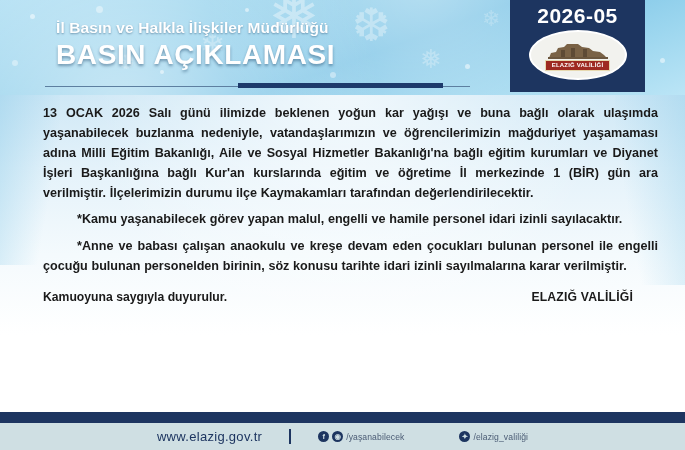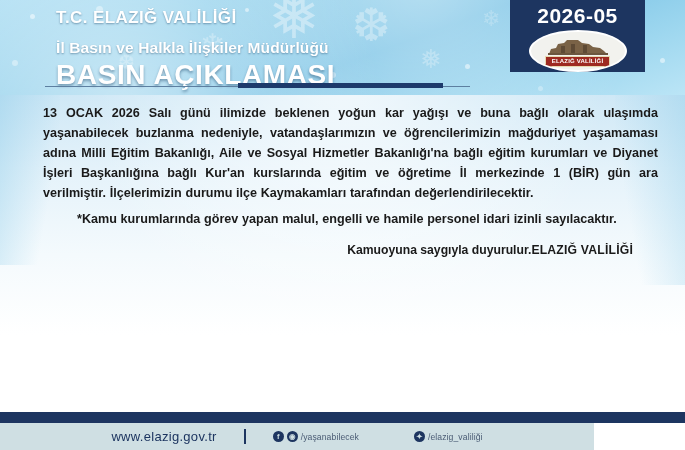--- a/index.html
+++ b/index.html
@@ -102,21 +102,21 @@
     background: #1d3a6b;
     z-index: 5;
   }
 
   
   .badge {
     position: absolute;
     right: 40px;
     top: 0;
     width: 135px;
-    height: 72px;
+    height: 92px;
     background: #1d3560;
     z-index: 6;
     display: flex;
     flex-direction: column;
     align-items: center;
     justify-content: flex-start;
     padding-top: 5px;
     box-sizing: border-box;
   }
   .badge-number {
@@ -201,21 +201,21 @@
     margin: 0 0 7px 0;
     word-spacing: 0.2px;
   }
   .para.indent {
     text-indent: 34px;
   }
   .closing-row {
     position: relative;
     z-index: 3;
     display: flex;
-    justify-content: flex-end;
+    justify-content: space-between;
     align-items: baseline;
     margin-top: 13px;
     padding-right: 25px;
   }
   .closing-left {
     font-size: 12.2px;
     font-weight: bold;
     color: #1a1a1a;
   }
   .closing-right {
@@ -231,21 +231,21 @@
     left: 0;
     top: 412px;
     width: 685px;
     height: 11px;
     background: #1d3560;
   }
   .footer {
     position: absolute;
     left: 0;
     top: 423px;
-    width: 594px;
+    width: 685px;
     height: 27px;
     background: #cfdfe3;
     display: flex;
     align-items: center;
     justify-content: center;
     gap: 24px;
   }
   .site-url {
     font-size: 13px;
     color: #1d3560;
@@ -302,21 +302,20 @@
       <span class="dot" style="left:330px;top:72px;width:6px;height:6px;opacity:0.40;"></span>
       <span class="dot" style="left:465px;top:64px;width:5px;height:5px;"></span>
       <span class="dot" style="left:620px;top:22px;width:8px;height:8px;opacity:0.35;"></span>
       <span class="dot" style="left:660px;top:58px;width:5px;height:5px;"></span>
       <span class="dot" style="left:12px;top:60px;width:6px;height:6px;opacity:0.38;"></span>
       <span class="dot" style="left:245px;top:8px;width:4px;height:4px;"></span>
       <span class="dot" style="left:538px;top:86px;width:5px;height:5px;opacity:0.30;"></span>
     </div>
 
     <div class="header-texts">
-      <div class="line1">T.C. ELAZIĞ VALİLİĞİ</div>
       <div class="line2">İl Basın ve Halkla İlişkiler Müdürlüğü</div>
       <div class="line3">BASIN AÇIKLAMASI</div>
     </div>
 
     <div class="divider"></div>
     <div class="divider-thick"></div>
 
     <div class="badge">
       <div class="badge-number">2026-05</div>
       <div class="emblem">
@@ -327,21 +326,22 @@
             <rect x="1" y="15" width="60" height="2" fill="#6b563e"></rect>
           </svg>
         </div>
         <div class="emblem-ribbon">ELAZIĞ VALİLİĞİ</div>
       </div>
     </div>
   </div>
 
   <div class="content">
     <p class="para">13 OCAK 2026 Salı günü ilimizde beklenen yoğun kar yağışı ve buna bağlı olarak ulaşımda yaşanabilecek buzlanma nedeniyle, vatandaşlarımızın ve öğrencilerimizin mağduriyet yaşamaması adına Milli Eğitim Bakanlığı, Aile ve Sosyal Hizmetler Bakanlığı'na bağlı eğitim kurumları ve  Diyanet İşleri Başkanlığına bağlı Kur'an kurslarında eğitim ve öğretime  İl merkezinde 1 (BİR) gün ara verilmiştir. İlçelerimizin durumu ilçe Kaymakamları tarafından değerlendirilecektir.</p>
-    <p class="para indent">*Kamu kurumlarında görev yapan malul, engelli ve hamile personel idari izinli sayılacaktır.</p>
+    <p class="para indent">*Kamu yaşanabilecek görev yapan malul, engelli ve hamile personel idari izinli sayılacaktır.</p>
+    <p class="para indent">*Anne ve babası çalışan anaokulu ve kreşe devam eden çocukları bulunan personel ile engelli çocuğu bulunan personelden birinin, söz konusu tarihte idari izinli sayılmalarına karar verilmiştir.</p>
 
     <div class="closing-row">
       <div class="closing-left">Kamuoyuna saygıyla duyurulur.</div>
       <div class="closing-right">ELAZIĞ VALİLİĞİ</div>
     </div>
   </div>
 
   <div class="footer-bar"></div>
   <div class="footer">
     <span class="site-url">www.elazig.gov.tr</span>

